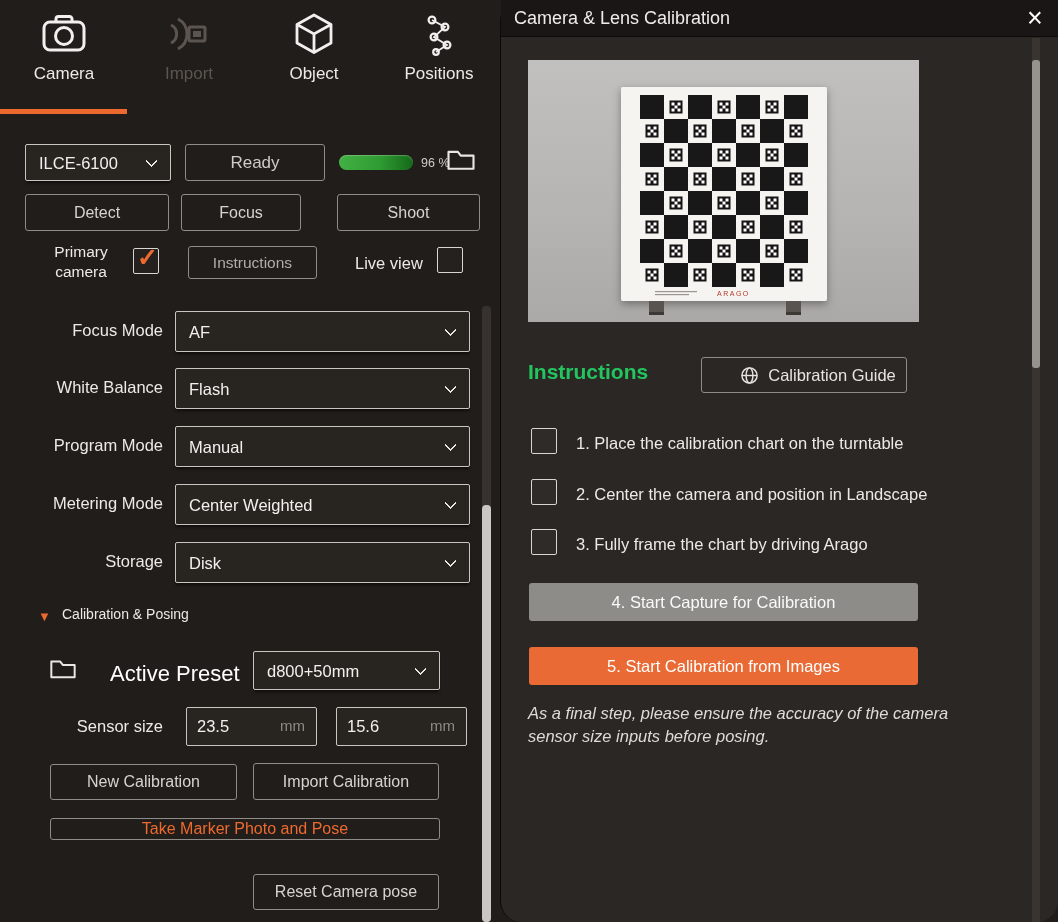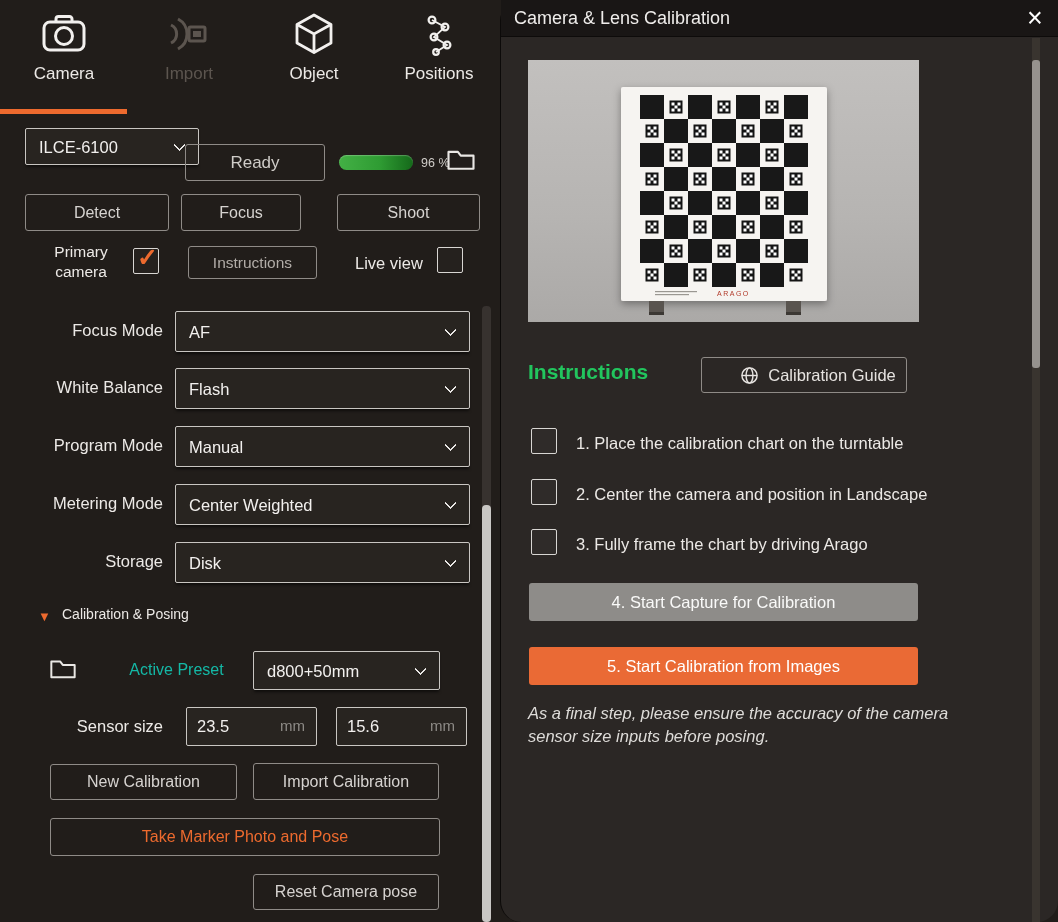--- a/index.html
+++ b/index.html
@@ -26,21 +26,21 @@
   .select .sval { position:absolute; left:13px; top:50%; transform:translateY(-50%);
                   color:#f2f0ee; font-size:16.5px; white-space:nowrap; }
   .chev { position:absolute; right:14px; top:50%; width:9px; height:9px;
           border-right:2.6px solid #e9e7e5; border-bottom:2.6px solid #e9e7e5;
           transform:translateY(-72%) rotate(45deg); border-radius:1px; }
 
   .cb { position:absolute; width:26px; height:26px; border:1.5px solid #d8d6d3; border-radius:2px;
         background:rgba(255,255,255,0.02); cursor:pointer; }
   .cb .check { position:absolute; left:3px; top:-6px; font-size:25px; font-weight:bold; color:#ed6a2e; }
 
-  .model { left:25px; top:128px; width:174px; height:37px; }
+  .model { left:25px; top:144px; width:146px; height:37px; }
   .ready { left:185px; top:144px; width:140px; height:37px; font-size:17px; color:#cfccc8; }
   .battery { position:absolute; left:339px; top:155px; width:74px; height:15px; border-radius:8px;
              background:linear-gradient(90deg,#43b045 0%,#2f9c33 55%,#15691a 100%);
              box-shadow:inset 0 1px 1px rgba(255,255,255,0.25); }
   .battery-pct { position:absolute; left:421px; top:156px; font-size:12.5px; color:#cfccc8; }
   .folder { position:absolute; }
   .f1 { left:446px; top:147px; }
   .detect { left:25px; top:194px; width:144px; height:37px; }
   .focusb { left:181px; top:194px; width:120px; height:37px; }
   .shoot  { left:337px; top:194px; width:143px; height:37px; }
@@ -56,37 +56,37 @@
   .srow { position:absolute; left:0; width:500px; height:41px; }
   .slabel { position:absolute; left:0; top:10px; width:163px; text-align:right;
             font-size:16.5px; color:#ece9e6; }
   .sdrop { left:175px; top:0; width:295px; height:41px; }
 
   .calib-header { position:absolute; left:0; top:606px; height:24px; }
   .tri { position:absolute; left:38px; top:3px; font-size:13px; color:#ed6a2e; cursor:pointer; }
   .calib-title { position:absolute; left:62px; top:0; font-size:14px; color:#ece9e6; white-space:nowrap; }
 
   .f2 { left:49px; top:657px; }
-  .preset-label { position:absolute; left:110px; top:661px; width:133px; text-align:center;
-                  font-size:16px; color:#14b8a6; }
+  .preset-label { position:absolute; left:110px; top:661px; width:133px; text-align:left;
+                  font-size:22px; color:#ffffff; }
   .preset { left:253px; top:651px; width:187px; height:39px; }
 
   .sensor-label { position:absolute; left:30px; top:717px; width:133px; text-align:right;
                   font-size:16.5px; color:#ece9e6; }
   .sensor-input { position:absolute; top:707px; width:131px; height:39px; background:#282420;
                   border:1px solid #c9c6c2; border-radius:2px; }
   .sensor-input input { position:absolute; left:0; top:0; width:100%; height:100%; background:transparent;
                   border:none; outline:none; color:#f2f0ee; font-size:16.5px; padding-left:10px;
                   font-family:inherit; }
   .sensor-input .unit { position:absolute; right:11px; top:9px; font-size:15px; color:#8d8a86; }
   .si1 { left:186px; } .si2 { left:336px; }
 
   .new-calib    { left:50px;  top:764px; width:187px; height:36px; }
   .import-calib { left:253px; top:763px; width:186px; height:37px; }
-  .take-marker  { left:50px;  top:818px; width:390px; height:38px; }
+  .take-marker  { left:50px;  top:818px; width:390px; height:22px; }
   .reset-pose   { left:253px; top:874px; width:186px; height:36px; }
 
   .l-scroll-track { position:absolute; left:482px; top:306px; width:9px; height:616px;
                     background:#37322f; border-radius:4px; }
   .l-scroll-thumb { position:absolute; left:482px; top:505px; width:9px; height:417px;
                     background:#c9c7c4; border-radius:4px; cursor:pointer; }
 
   
   .right { position:absolute; left:500px; top:0; width:558px; height:922px; background:#2b2725;
            border-left:1px solid #0c0a09;border-radius:21px; }

